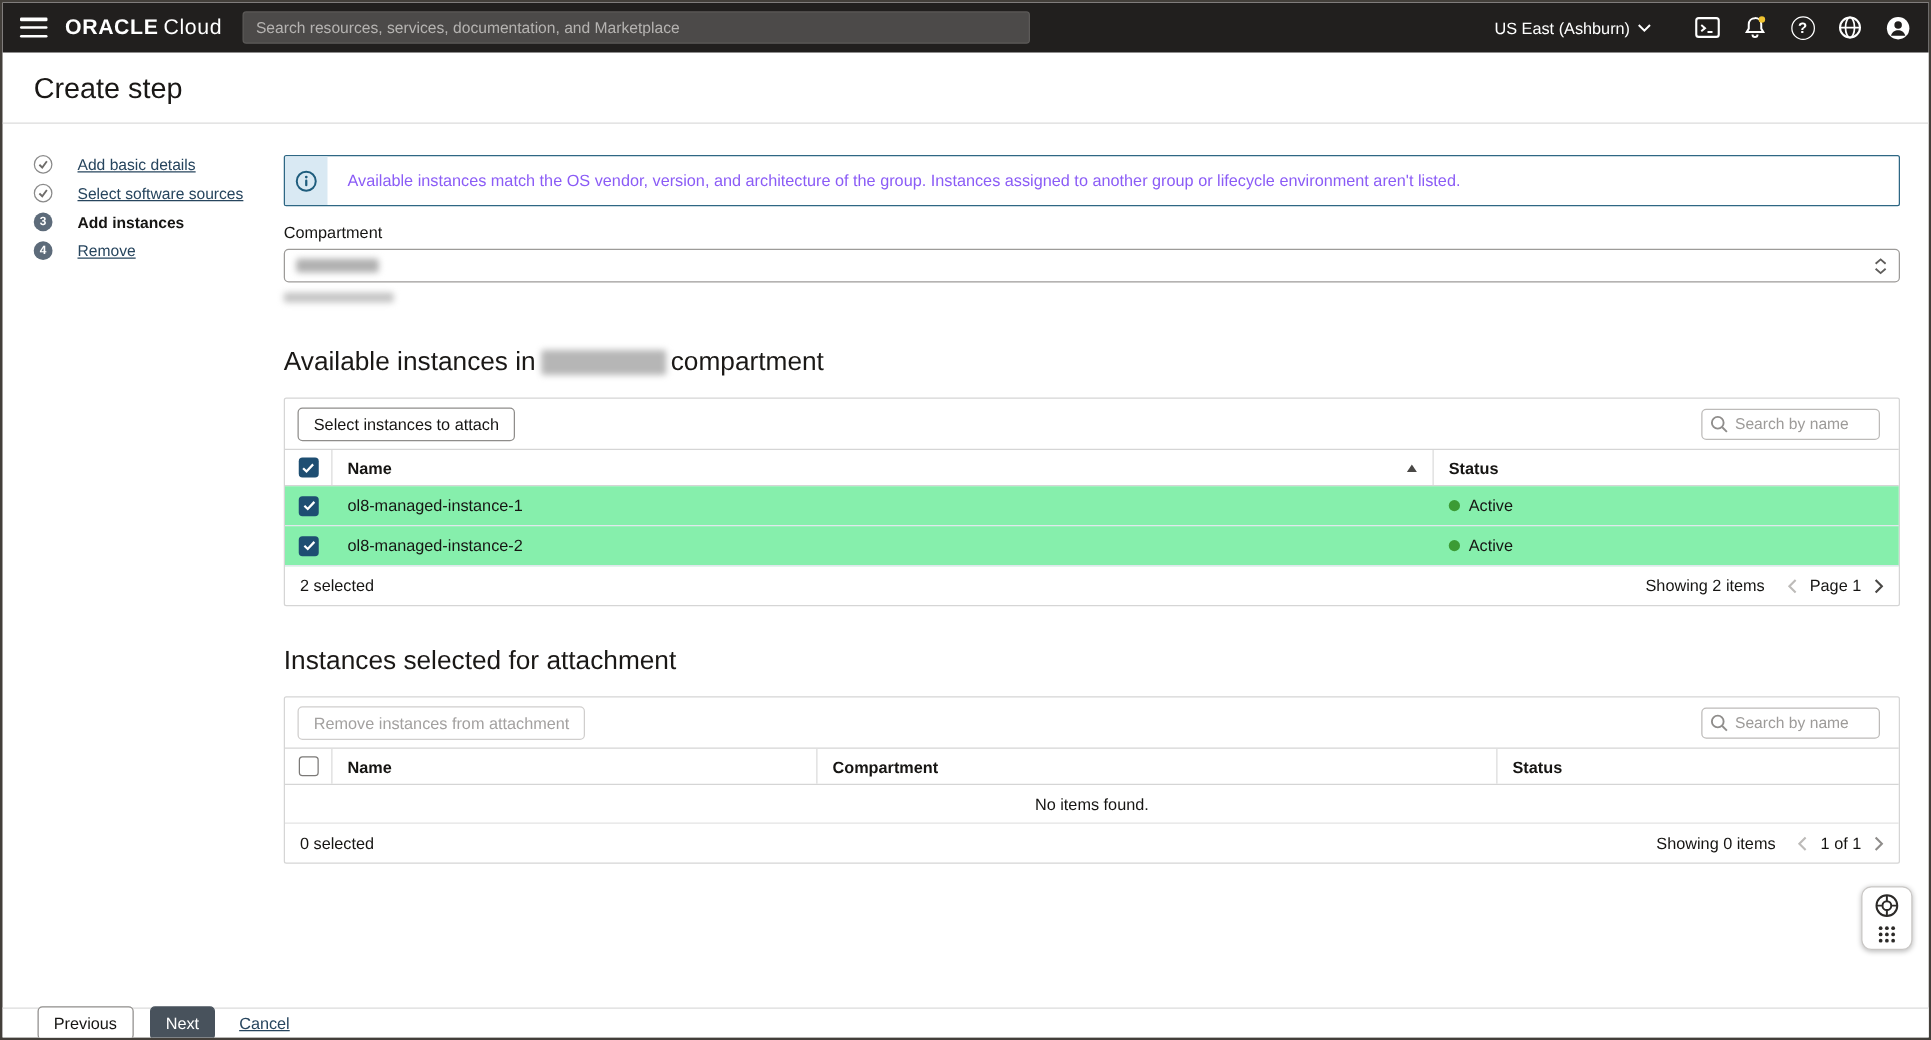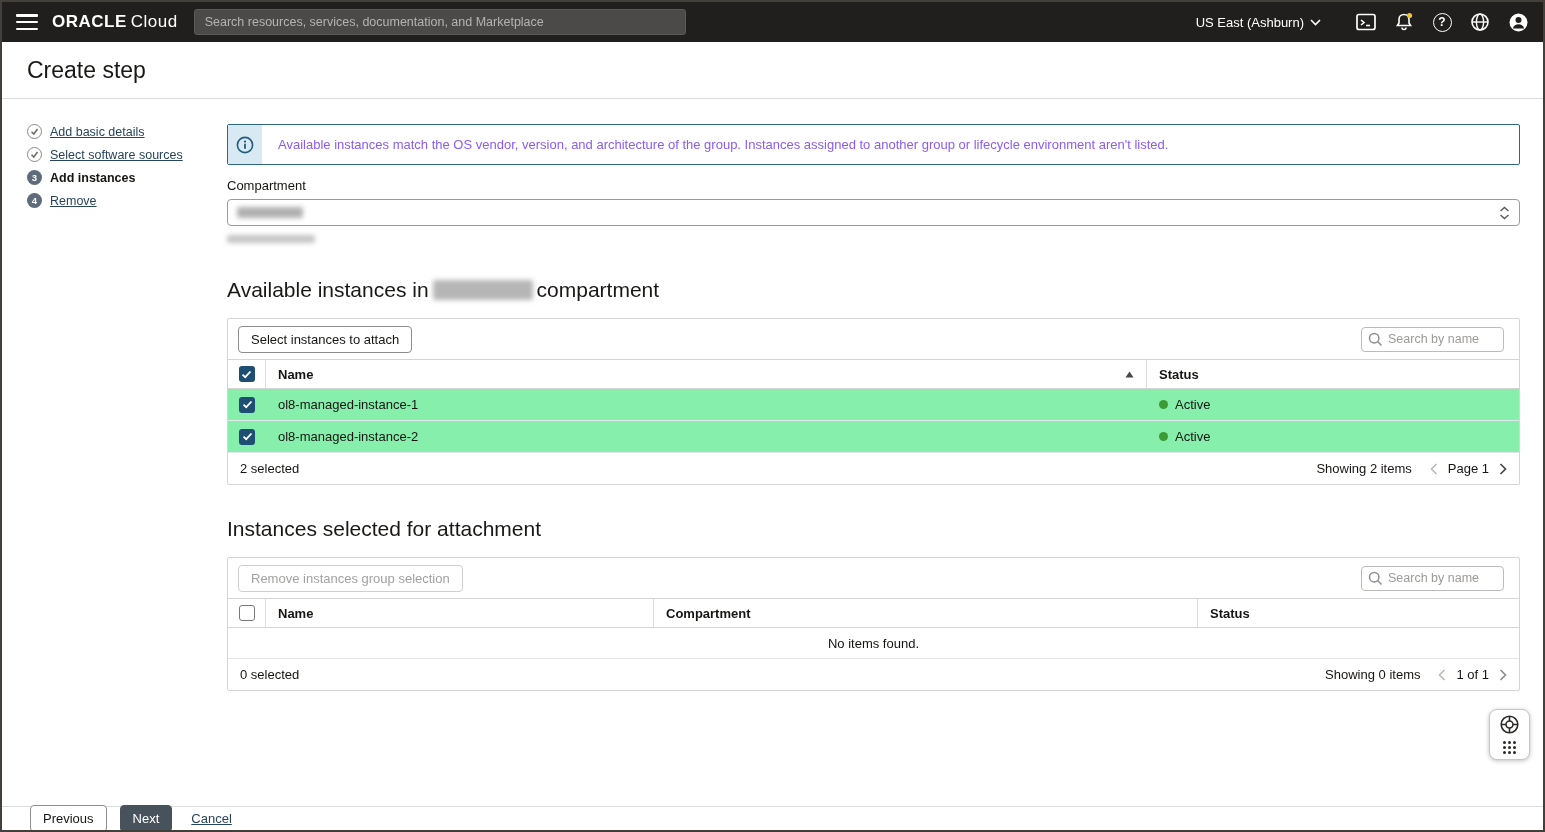--- a/index.html
+++ b/index.html
@@ -6,35 +6,35 @@
   html,body { width:1545px; height:832px; font-family:"Liberation Sans", sans-serif; }
   .frame { width:1545px; height:832px; border:2px solid #433f3a; background:#fff; display:flex; flex-direction:column; overflow:hidden; position:relative; }
 
   
   .topbar { height:40px; background:#211f1e; display:flex; align-items:center; padding:0 14px; flex:0 0 auto; }
   .hamburger { width:22px; height:16px; display:flex; flex-direction:column; justify-content:space-between; cursor:pointer; margin-right:14px; }
   .hamburger span { display:block; height:2.5px; background:#fff; border-radius:1px; }
   .brand { color:#fff; font-size:17px; letter-spacing:.5px; white-space:nowrap; }
   .brand b { font-weight:700; }
   .brand .light { font-weight:300; margin-left:4px; }
-  .top-search { margin-left:16px; width:492px; height:26px; background:#4c4a49; border:1px solid #5c5a58; border-radius:3px; color:#c7c5c3; font-size:12.5px; padding:0 10px; outline:none; }
+  .top-search { margin-left:16px; width:630px; height:26px; background:#4c4a49; border:1px solid #5c5a58; border-radius:3px; color:#c7c5c3; font-size:12.5px; padding:0 10px; outline:none; }
   .top-search::placeholder { color:#b5b3b1; }
   .top-spacer { flex:1; }
   .region { color:#fff; font-size:13px; display:flex; align-items:center; gap:6px; cursor:pointer; margin-right:18px; white-space:nowrap; }
   .top-icon { width:22px; height:22px; margin-left:16px; display:flex; align-items:center; justify-content:center; cursor:pointer; position:relative; }
   .help-circle { width:19px; height:19px; border:1.7px solid #fff; border-radius:50%; color:#fff; font-size:12px; font-weight:700; display:flex; align-items:center; justify-content:center; }
 
   
   .titlebar { height:57px; display:flex; align-items:center; padding:0 25px; border-bottom:1px solid #dcdcdc; flex:0 0 auto; }
   .page-title { font-size:23px; color:#1a1816; font-weight:400; }
 
   
   .content { flex:1; display:flex; padding-top:25px; overflow:hidden; }
   .sidebar { width:225px; padding-left:25px; flex:0 0 auto; }
-  .step { display:flex; align-items:center; gap:8px; margin-bottom:8px; font-size:12.5px; }
+  .step { display:flex; align-items:center; gap:20px; margin-bottom:8px; font-size:12.5px; }
   .step-circle { width:15px; height:15px; border-radius:50%; display:flex; align-items:center; justify-content:center; flex:0 0 auto; }
   .step-circle.done { border:1.3px solid #8a8a8a; background:#fff; }
   .step-circle.num { background:#5d6b7a; color:#fff; font-size:9.5px; font-weight:700; }
   .step a { color:#27455e; text-decoration:underline; cursor:pointer; }
   .step .current { font-weight:700; color:#161513; }
 
   .main { flex:1; padding-right:23px; }
 
   
   .banner { border:1.5px solid #2e6784; border-radius:2px; height:41px; display:flex; align-items:stretch; overflow:hidden; background:#fff; }
@@ -292,21 +292,21 @@
                 </svg>
               </span>
           </div>
         </div>
       </div>
 
       <div class="section-heading second">Instances selected for attachment</div>
 
       <div class="panel">
         <div class="panel-toolbar">
-          <button class="btn disabled" disabled="">Remove instances group selection</button>
+          <button class="btn disabled" disabled="">Remove instances from attachment</button>
           <div class="search-wrap">
             <svg width="15" height="15" viewBox="0 0 15 15">
                 <circle cx="6.2" cy="6.2" r="4.7" fill="none" stroke="#8f8d8b" stroke-width="1.5"></circle>
                 <line x1="9.8" y1="9.8" x2="13.5" y2="13.5" stroke="#8f8d8b" stroke-width="1.5"></line>
               </svg>
             <input class="search-input" placeholder="Search by name" style="">
           </div>
         </div>
         <div class="trow thead">
           <div class="tcell col-check">

